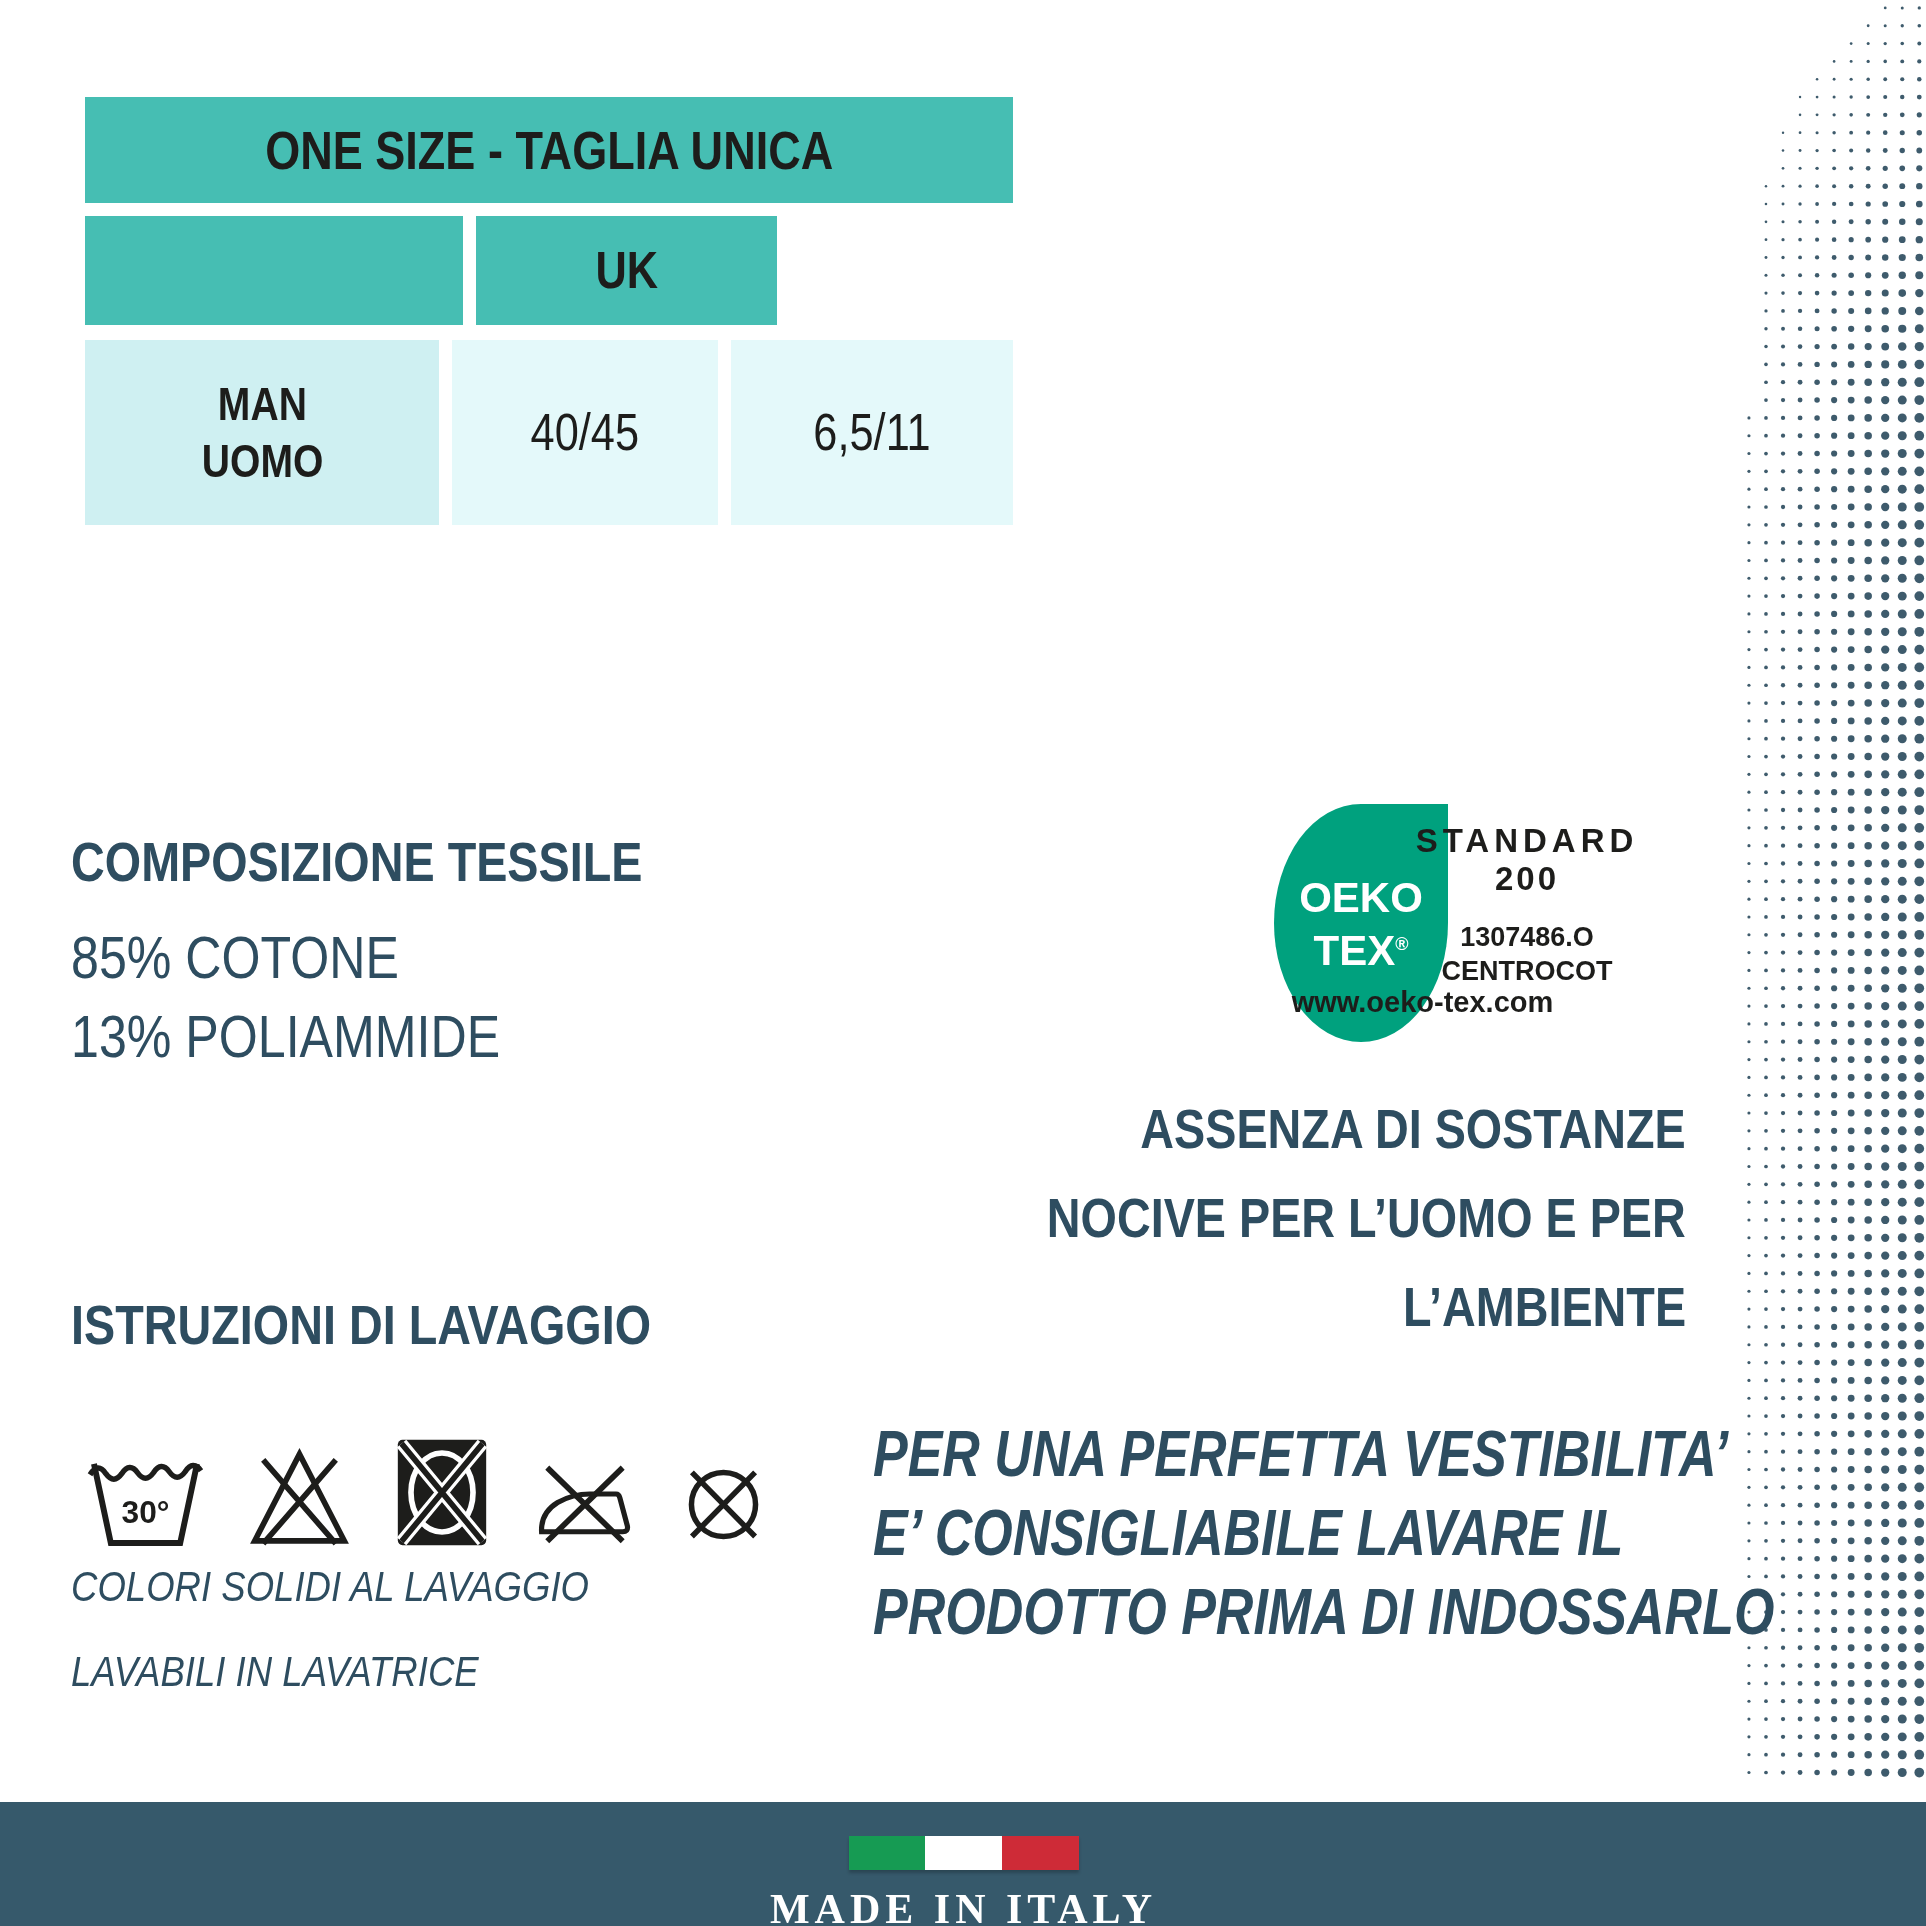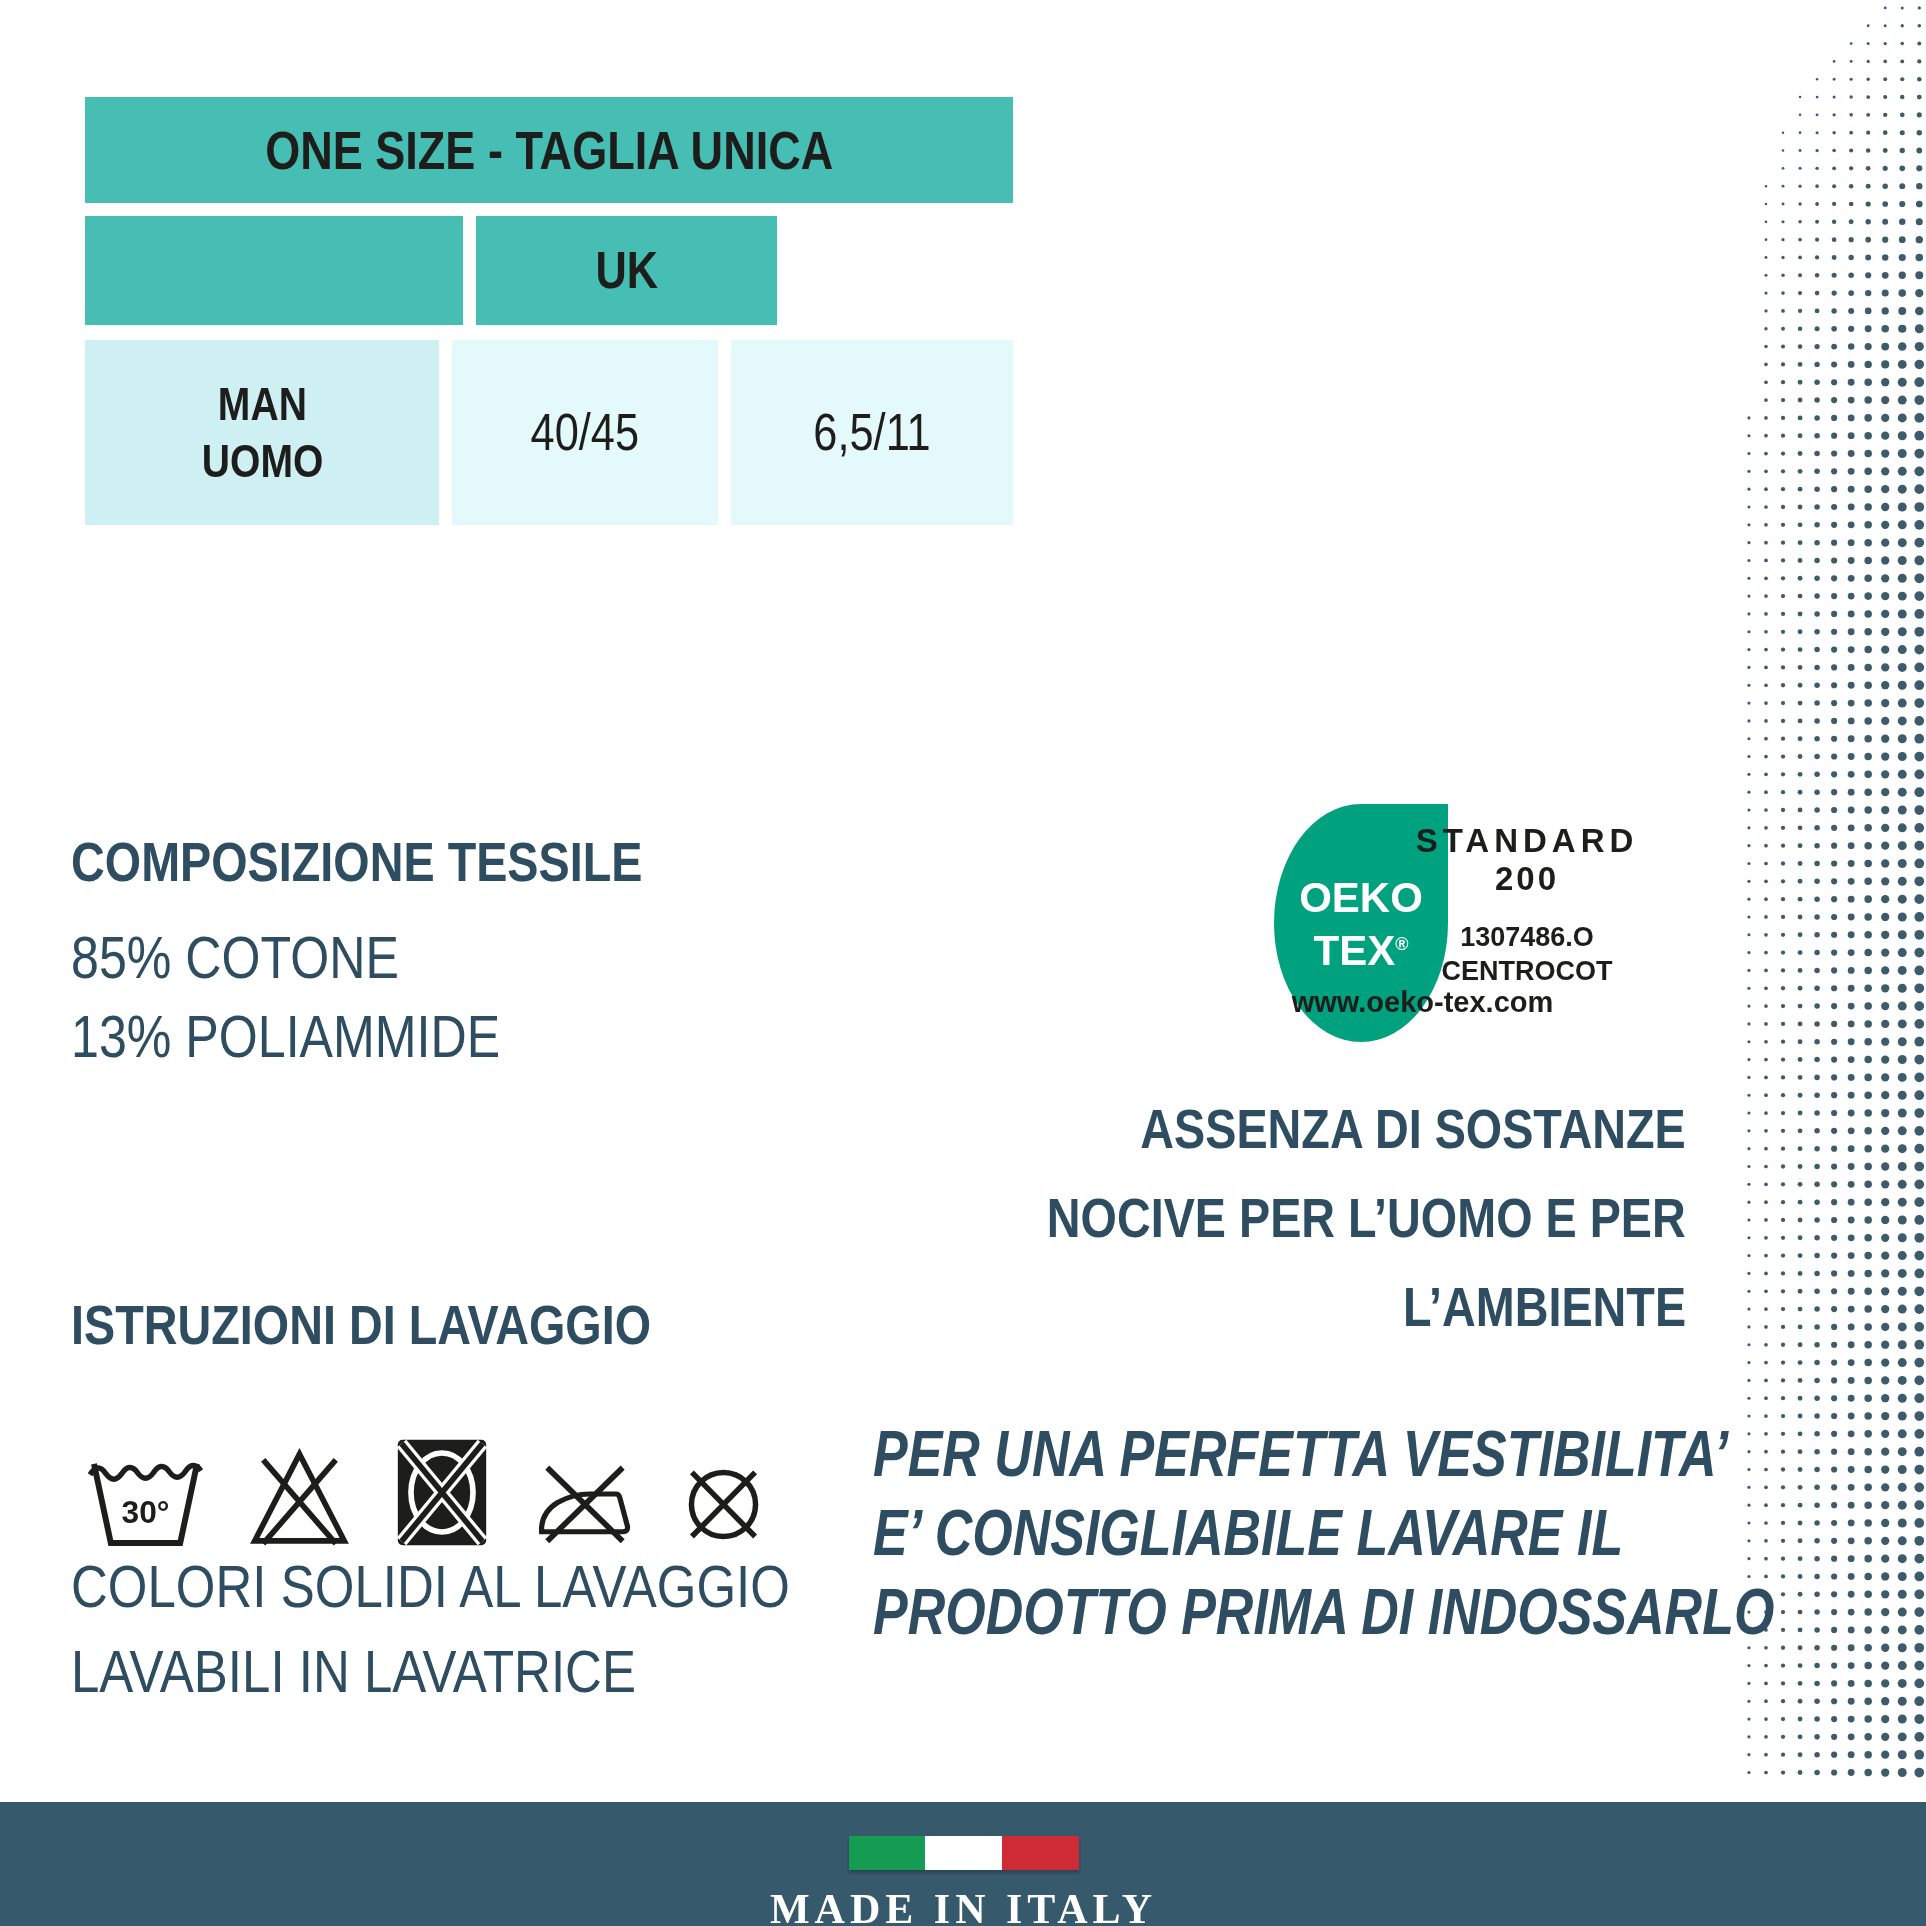--- a/index.html
+++ b/index.html
@@ -32,21 +32,21 @@
 
   
   .h1{position:absolute;left:71px;font-size:55px;font-weight:700;color:var(--slate);}
   .body-list{position:absolute;left:71px;}
   .body-line{line-height:79px;font-size:59px;font-weight:400;color:var(--slate);}
 
   #care-icons{position:absolute;left:87px;top:1434px;display:flex;align-items:flex-end;gap:46px;color:var(--ink);}
   #care-icons svg{display:block;}
 
   #wash-notes{position:absolute;left:71px;top:1544px;}
-  .note-line{line-height:85px;font-size:60px;font-weight:400;color:var(--slate);}
+  .note-line{line-height:85px;font-size:43px;font-style:italic;font-weight:400;color:var(--slate);}
 
   
   .droplet{position:absolute;left:1274px;top:804px;width:174px;height:238px;background:var(--oeko_green);
     border-radius:50% 0 50% 50%;}
   .droplet-text{padding-top:71px;text-align:center;color:#fff;font-size:42px;font-weight:700;line-height:46px;}
   .droplet-text sup{font-size:18px;font-weight:700;}
   .std-block{position:absolute;left:1401px;top:822px;width:252px;text-align:center;color:var(--ink);}
   .std-word{font-size:33px;font-weight:700;letter-spacing:5px;}
   .std-num{font-size:33px;font-weight:700;letter-spacing:3px;}
   .cert-num{margin-top:24px;font-size:27px;font-weight:700;}

